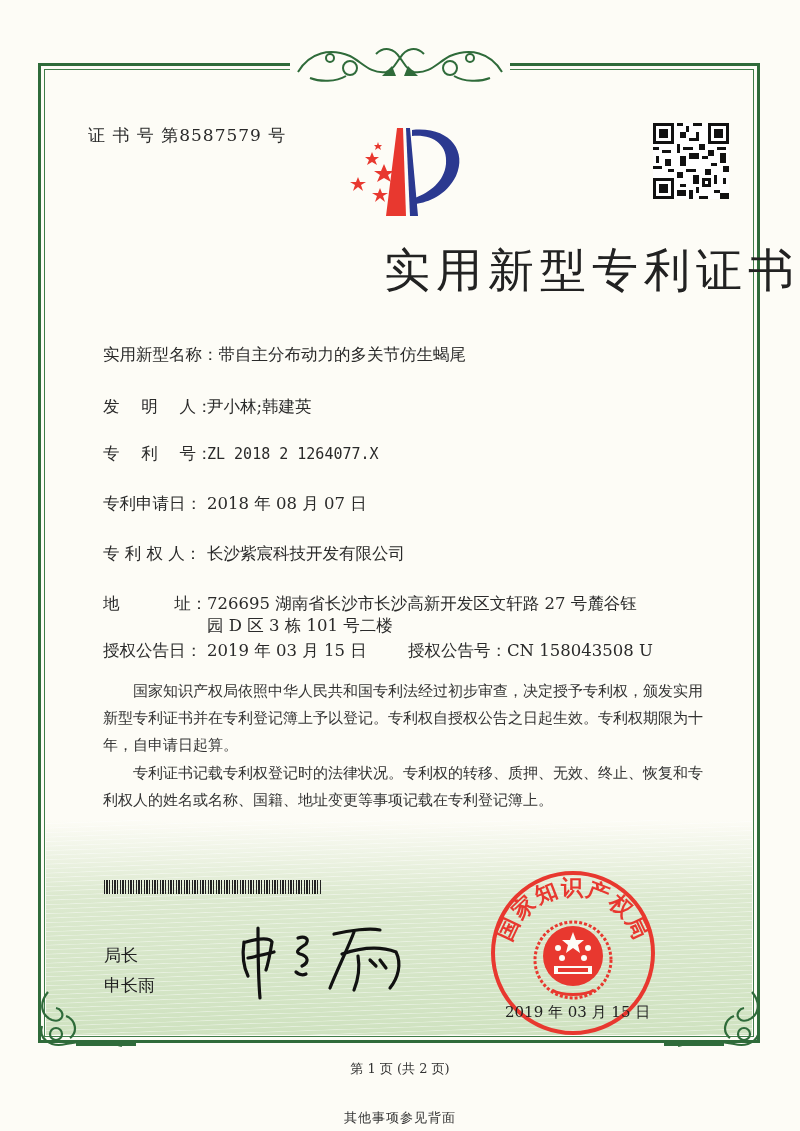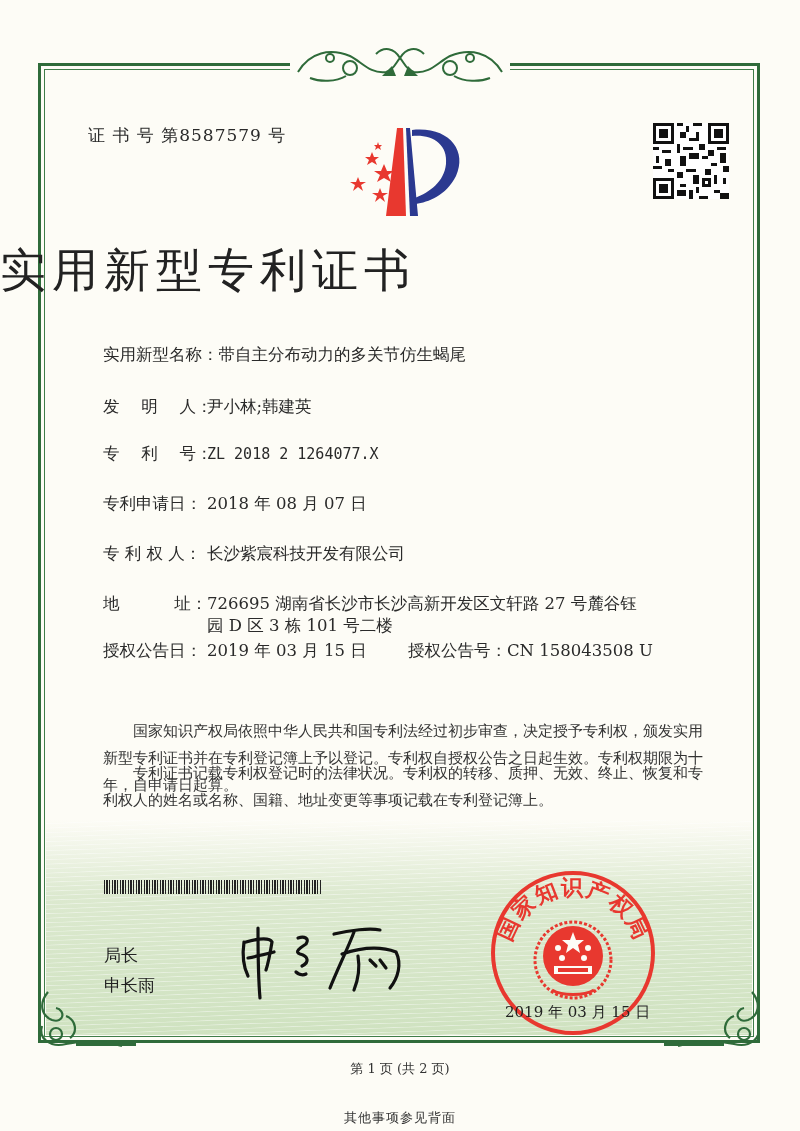--- a/index.html
+++ b/index.html
@@ -10,21 +10,21 @@
   .frame-inner { position:absolute; left:44px; top:69px; width:710px; height:968px;
          border:1.5px solid #3f7d49; box-sizing:border-box; }
   .green-bg { position:absolute; left:46px; top:820px; width:706px; height:215px;
          background:
            repeating-linear-gradient(178deg, rgba(255,255,255,0) 0px, rgba(255,255,255,0) 3px, rgba(255,255,255,0.45) 3.5px, rgba(255,255,255,0) 4.5px),
            linear-gradient(180deg, rgba(220,235,210,0) 0%, #dce9cf 35%, #cfe2c0 100%); }
   .ornament { position:absolute; }
   .cert-no { position:absolute; left:88px; top:124px; font-size:17px; letter-spacing:1px; }
   .logo { position:absolute; left:348px; top:120px; width:120px; height:100px; }
   .qr { position:absolute; left:653px; top:123px; width:76px; height:76px; }
-  .title { position:absolute; left:0; width:800px; top:240px; text-align:left;
+  .title { position:absolute; left:0; width:800px; top:240px; text-align:right;
          font-family:"DejaVu Sans", "Liberation Sans", sans-serif; font-size:46px; letter-spacing:6px; color:#222; }
   .field { position:absolute; left:103px; font-size:16.5px; white-space:nowrap; }
   .field .lbl { display:inline-block; }
   .para { position:absolute; left:103px; width:600px; font-size:15px; line-height:27px;
           font-family:"DejaVu Serif", serif; color:#333; text-align:justify; }
   .barcode { position:absolute; left:104px; top:880px; width:218px; height:14px;
           background:repeating-linear-gradient(90deg,#222 0 1px, transparent 1px 2px, #222 2px 4px, transparent 4px 5px, #222 5px 6px, transparent 6px 8px); }
   .director { position:absolute; left:104px; font-family:"DejaVu Sans","Liberation Sans",sans-serif; font-size:17px; color:#222;text-align:center; }
   .signature { position:absolute; left:230px; top:920px; width:190px; height:80px; }
   .seal { position:absolute; left:488px; top:868px; width:170px; height:170px; }
@@ -173,21 +173,21 @@
 <div class="field" style="top:615px;left:207px;">
   <span>园 D 区 3 栋 101 号二楼</span>
 </div>
 <div class="field" style="top:640px;">
   <span class="lbl" style="width:104px;">授权公告日：</span><span>2019 年 03 月 15 日</span>
 </div>
 <div class="field" style="top:640px;left:408px;">
   <span class="lbl">授权公告号：</span><span>CN 158043508 U</span>
 </div>
 
-<div class="para" style="top:678px;text-indent:30px;margin-top:40px;">国家知识产权局依照中华人民共和国专利法经过初步审查，决定授予专利权，颁发实用新型专利证书并在专利登记簿上予以登记。专利权自授权公告之日起生效。专利权期限为十年，自申请日起算。</div>
+<div class="para" style="top:678px;text-indent:30px;">国家知识产权局依照中华人民共和国专利法经过初步审查，决定授予专利权，颁发实用新型专利证书并在专利登记簿上予以登记。专利权自授权公告之日起生效。专利权期限为十年，自申请日起算。</div>
 <div class="para" style="top:760px;text-indent:30px;">专利证书记载专利权登记时的法律状况。专利权的转移、质押、无效、终止、恢复和专利权人的姓名或名称、国籍、地址变更等事项记载在专利登记簿上。</div>
 
 <div class="barcode"></div>
 
 <div class="director" style="top:944px;">局长</div>
 <div class="director" style="top:974px;">申长雨</div>
 
 <svg class="signature" viewBox="0 0 190 80">
   <g fill="none" stroke="#111" stroke-width="3.2" stroke-linecap="round">
     <path d="M14 22 C 12 36, 14 48, 18 56"></path>

